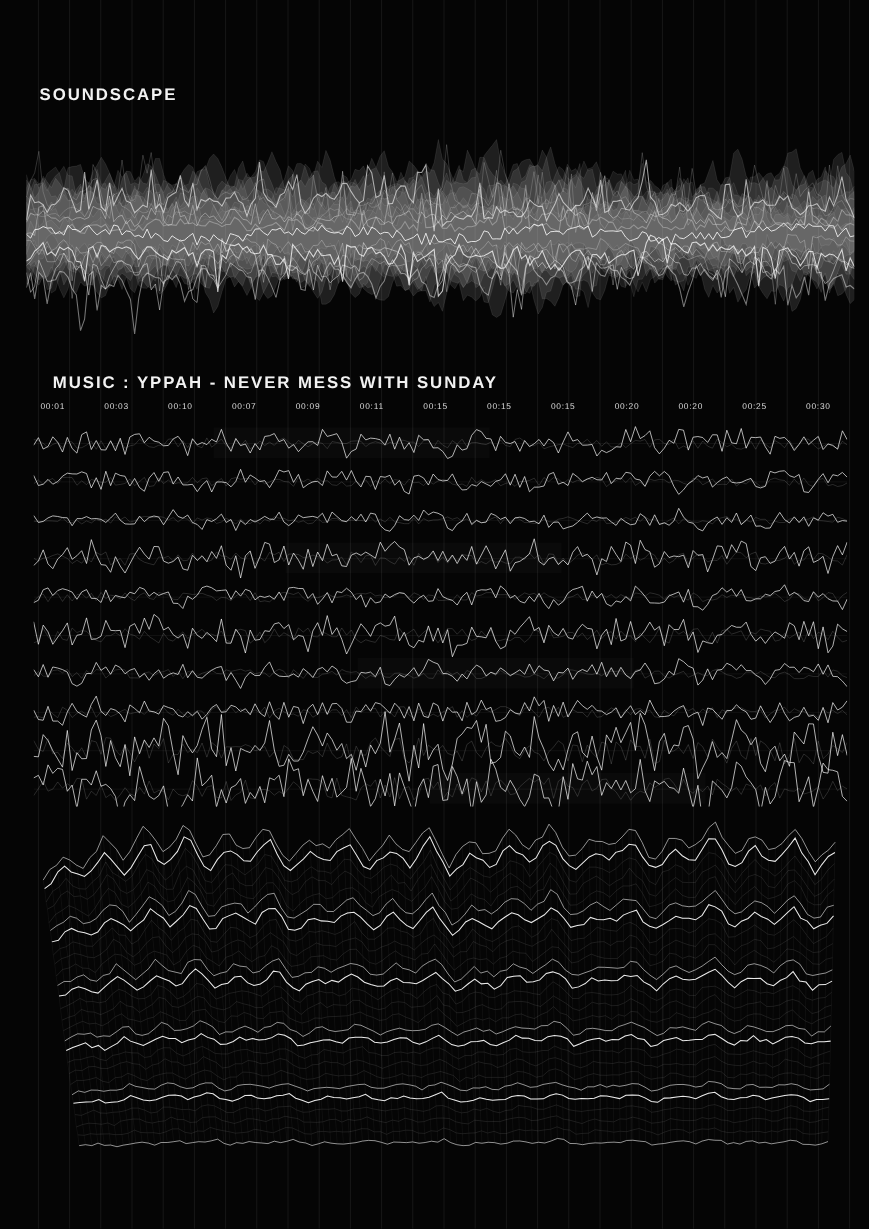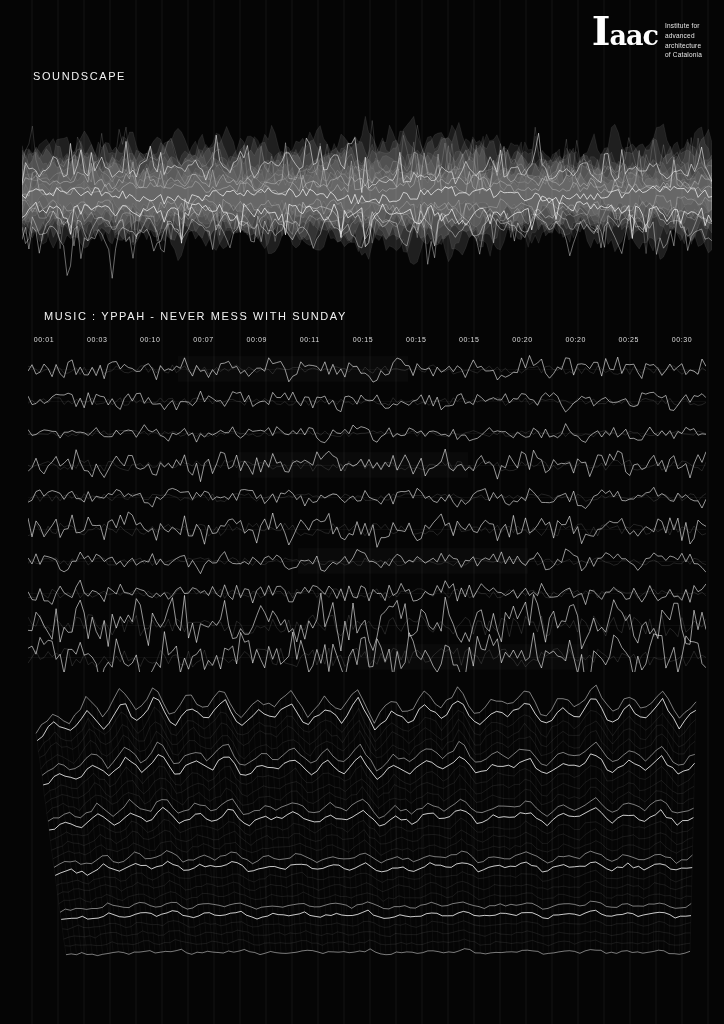--- a/index.html
+++ b/index.html
@@ -47,22 +47,22 @@
   }
   .logo-text {
     font-size: 6.5px;
     line-height: 1.5;
     color: #e8e8e8;
     padding-top: 9px;
     letter-spacing: 0.2px;
   }
   .section-label {
     position: absolute;
-    font-size: 11px;
-    font-weight: 400;
+    font-size: 14px;
+    font-weight: 700;
     letter-spacing: 1.6px;
     color: #f2f2f2;
   }
   #soundscape-label { left: 33px; top: 70px; }
   #music-label { left: 44px; top: 310px; }
 
   .axis {
     position: absolute;
     left: 30px;
     top: 336px;
@@ -116,31 +116,20 @@
       <line x1="552" y1="0" x2="552" y2="1024"></line>
       <line x1="578" y1="0" x2="578" y2="1024"></line>
       <line x1="604" y1="0" x2="604" y2="1024"></line>
       <line x1="630" y1="0" x2="630" y2="1024"></line>
       <line x1="656" y1="0" x2="656" y2="1024"></line>
       <line x1="682" y1="0" x2="682" y2="1024"></line>
       <line x1="708" y1="0" x2="708" y2="1024"></line>
     </g>
   </svg>
 
-  <div class="logo">
-    <div class="logo-mark">
-      <span>I</span><span class="small">aac</span>
-    </div>
-    <div class="logo-text">
-      <div>Institute for</div>
-      <div>advanced</div>
-      <div>architecture</div>
-      <div>of Catalonia</div>
-    </div>
-  </div>
 
   <div class="section-label" id="soundscape-label">SOUNDSCAPE</div>
   <div class="section-label" id="music-label">MUSIC :  YPPAH - NEVER MESS WITH SUNDAY</div>
 
   <div class="panel" id="soundscape-chart">
     <svg id="svg-soundscape" width="690" height="200" viewBox="0 0 690 200" preserveAspectRatio="none">
         <polygon points="0.0,112.0 3.5,99.3 6.9,106.5 10.4,105.7 13.9,104.6 17.3,99.6 20.8,98.4 24.3,102.1 27.7,105.8 31.2,97.6 34.7,94.9 38.1,99.6 41.6,107.0 45.1,105.3 48.5,101.6 52.0,103.4 55.5,100.0 58.9,99.1 62.4,95.6 65.9,100.1 69.3,103.7 72.8,102.3 76.3,97.4 79.7,88.7 83.2,97.4 86.7,96.8 90.2,92.5 93.6,103.2 97.1,101.8 100.6,95.1 104.0,97.7 107.5,98.3 111.0,88.7 114.4,96.2 117.9,101.0 121.4,88.8 124.8,86.2 128.3,90.5 131.8,97.1 135.2,94.3 138.7,99.7 142.2,95.2 145.6,99.7 149.1,97.4 152.6,98.1 156.0,97.7 159.5,94.3 163.0,90.4 166.4,91.6 169.9,90.6 173.4,83.4 176.8,84.4 180.3,85.9 183.8,94.7 187.2,101.3 190.7,95.7 194.2,95.9 197.6,98.2 201.1,92.4 204.6,88.7 208.0,96.0 211.5,95.8 215.0,96.9 218.4,90.9 221.9,93.9 225.4,92.6 228.8,90.8 232.3,101.2 235.8,103.8 239.2,96.3 242.7,96.7 246.2,93.5 249.6,96.4 253.1,93.2 256.6,101.0 260.1,90.4 263.5,100.2 267.0,86.5 270.5,96.9 273.9,89.9 277.4,90.8 280.9,94.3 284.3,97.8 287.8,92.5 291.3,85.5 294.7,88.8 298.2,96.5 301.7,91.9 305.1,101.4 308.6,103.2 312.1,91.3 315.5,92.8 319.0,96.9 322.5,98.6 325.9,98.7 329.4,101.3 332.9,87.7 336.3,97.2 339.8,96.5 343.3,95.2 346.7,98.1 350.2,97.7 353.7,104.6 357.1,96.9 360.6,93.5 364.1,95.6 367.5,89.5 371.0,98.7 374.5,94.4 377.9,93.1 381.4,92.6 384.9,88.0 388.3,89.4 391.8,86.9 395.3,96.9 398.7,93.5 402.2,94.3 405.7,94.7 409.1,91.3 412.6,94.9 416.1,92.5 419.5,100.9 423.0,101.7 426.5,87.5 429.9,85.0 433.4,96.0 436.9,86.1 440.4,91.7 443.8,93.1 447.3,96.4 450.8,89.9 454.2,89.7 457.7,86.5 461.2,87.9 464.6,90.4 468.1,96.9 471.6,97.7 475.0,94.0 478.5,94.1 482.0,89.5 485.4,86.9 488.9,98.3 492.4,97.3 495.8,101.8 499.3,91.6 502.8,91.6 506.2,91.1 509.7,96.6 513.2,99.8 516.6,98.3 520.1,92.9 523.6,83.3 527.0,88.9 530.5,97.4 534.0,89.9 537.4,99.5 540.9,97.1 544.4,90.9 547.8,97.0 551.3,88.7 554.8,94.7 558.2,87.6 561.7,94.9 565.2,89.1 568.6,83.8 572.1,86.5 575.6,92.3 579.0,86.6 582.5,91.0 586.0,94.9 589.4,95.3 592.9,97.0 596.4,93.2 599.8,85.8 603.3,98.2 606.8,93.3 610.3,93.9 613.7,87.5 617.2,92.8 620.7,82.8 624.1,91.8 627.6,89.5 631.1,94.9 634.5,92.7 638.0,96.4 641.5,87.6 644.9,89.6 648.4,95.8 651.9,94.3 655.3,87.6 658.8,97.7 662.3,90.7 665.7,85.3 669.2,95.5 672.7,91.8 676.1,101.8 679.6,90.1 683.1,88.4 686.5,94.6 690.0,89.7 690.0,124.3 686.5,125.9 683.1,116.5 679.6,115.0 676.1,128.8 672.7,123.9 669.2,132.8 665.7,125.5 662.3,127.4 658.8,131.0 655.3,117.5 651.9,125.4 648.4,128.8 644.9,124.4 641.5,121.8 638.0,127.7 634.5,121.0 631.1,121.5 627.6,122.6 624.1,131.5 620.7,129.1 617.2,136.9 613.7,126.7 610.3,128.1 606.8,125.3 603.3,132.2 599.8,121.7 596.4,130.9 592.9,130.7 589.4,125.0 586.0,120.6 582.5,118.9 579.0,120.4 575.6,131.9 572.1,129.0 568.6,121.3 565.2,121.6 561.7,122.4 558.2,116.8 554.8,126.3 551.3,122.8 547.8,130.3 544.4,120.6 540.9,123.1 537.4,123.2 534.0,118.7 530.5,131.3 527.0,127.8 523.6,120.7 520.1,126.8 516.6,128.8 513.2,128.8 509.7,127.1 506.2,123.2 502.8,125.0 499.3,121.1 495.8,127.4 492.4,119.0 488.9,122.8 485.4,117.7 482.0,126.4 478.5,134.1 475.0,129.6 471.6,128.9 468.1,123.8 464.6,118.3 461.2,117.3 457.7,117.6 454.2,119.8 450.8,117.0 447.3,120.3 443.8,115.4 440.4,119.0 436.9,118.6 433.4,133.5 429.9,120.4 426.5,118.9 423.0,129.2 419.5,127.1 416.1,121.0 412.6,125.7 409.1,124.1 405.7,124.2 402.2,120.6 398.7,116.4 395.3,123.0 391.8,119.3 388.3,128.0 384.9,129.4 381.4,129.3 377.9,125.1 374.5,121.7 371.0,127.1 367.5,119.4 364.1,127.0 360.6,123.3 357.1,123.0 353.7,126.9 350.2,117.8 346.7,123.2 343.3,125.5 339.8,131.9 336.3,130.7 332.9,117.7 329.4,127.9 325.9,124.1 322.5,125.9 319.0,125.9 315.5,123.3 312.1,118.8 308.6,127.6 305.1,122.8 301.7,115.9 298.2,125.6 294.7,123.1 291.3,122.2 287.8,125.7 284.3,127.4 280.9,120.4 277.4,119.0 273.9,120.5 270.5,129.9 267.0,118.5 263.5,128.5 260.1,115.2 256.6,123.3 253.1,117.5 249.6,122.6 246.2,121.6 242.7,122.7 239.2,119.1 235.8,123.6 232.3,122.2 228.8,117.9 225.4,126.0 221.9,132.5 218.4,125.0 215.0,126.5 211.5,120.8 208.0,121.3 204.6,116.2 201.1,122.2 197.6,128.3 194.2,122.6 190.7,119.1 187.2,121.3 183.8,121.6 180.3,120.2 176.8,126.0 173.4,124.9 169.9,126.8 166.4,122.7 163.0,117.8 159.5,123.4 156.0,128.5 152.6,130.6 149.1,127.3 145.6,126.3 142.2,118.4 138.7,123.8 135.2,124.0 131.8,132.4 128.3,130.3 124.8,121.3 121.4,119.1 117.9,126.5 114.4,122.7 111.0,118.2 107.5,130.9 104.0,130.4 100.6,122.7 97.1,124.4 93.6,120.7 90.2,113.3 86.7,121.0 83.2,125.1 79.7,115.9 76.3,121.7 72.8,123.7 69.3,123.4 65.9,121.7 62.4,119.1 58.9,124.5 55.5,122.8 52.0,122.8 48.5,117.6 45.1,120.8 41.6,124.9 38.1,119.9 34.7,116.9 31.2,116.0 27.7,120.6 24.3,113.3 20.8,109.9 17.3,112.6 13.9,119.2 10.4,120.5 6.9,119.1 3.5,109.7 0.0,120.1" fill="#ffffff" fill-opacity="0.035" stroke="#ffffff" stroke-opacity="0.16" stroke-width="0.45"></polygon>
         <polygon points="0.0,99.5 3.5,92.0 6.9,94.3 10.4,104.1 13.9,100.4 17.3,88.9 20.8,90.7 24.3,88.7 27.7,96.9 31.2,94.8 34.7,100.0 38.1,85.8 41.6,92.2 45.1,87.3 48.5,96.0 52.0,90.3 55.5,96.0 58.9,91.3 62.4,87.2 65.9,85.5 69.3,84.3 72.8,82.7 76.3,91.0 79.7,95.6 83.2,82.8 86.7,80.8 90.2,77.6 93.6,78.2 97.1,83.7 100.6,91.6 104.0,90.4 107.5,84.3 111.0,91.2 114.4,91.4 117.9,92.5 121.4,84.8 124.8,94.2 128.3,89.2 131.8,88.0 135.2,84.6 138.7,78.2 142.2,79.0 145.6,95.5 149.1,95.2 152.6,96.5 156.0,86.2 159.5,83.5 163.0,89.8 166.4,83.4 169.9,97.2 173.4,87.5 176.8,92.5 180.3,78.4 183.8,82.1 187.2,82.0 190.7,89.9 194.2,94.5 197.6,89.8 201.1,94.0 204.6,93.6 208.0,84.8 211.5,84.2 215.0,93.3 218.4,96.4 221.9,92.0 225.4,85.9 228.8,80.7 232.3,85.4 235.8,89.0 239.2,84.3 242.7,96.8 246.2,83.1 249.6,89.1 253.1,77.0 256.6,85.6 260.1,85.0 263.5,89.9 267.0,100.5 270.5,87.5 273.9,93.1 277.4,89.6 280.9,93.5 284.3,90.3 287.8,90.0 291.3,93.0 294.7,81.4 298.2,86.0 301.7,86.3 305.1,86.9 308.6,91.5 312.1,95.0 315.5,88.4 319.0,85.7 322.5,83.3 325.9,89.1 329.4,82.6 332.9,91.0 336.3,88.2 339.8,85.5 343.3,81.4 346.7,74.3 350.2,79.1 353.7,90.8 357.1,85.4 360.6,93.5 364.1,86.3 367.5,88.0 371.0,89.6 374.5,84.8 377.9,95.5 381.4,89.9 384.9,90.7 388.3,85.7 391.8,88.6 395.3,78.6 398.7,80.6 402.2,93.1 405.7,97.9 409.1,87.2 412.6,95.1 416.1,90.0 419.5,87.2 423.0,94.4 426.5,89.3 429.9,84.2 433.4,84.6 436.9,84.1 440.4,82.8 443.8,80.2 447.3,93.3 450.8,97.6 454.2,87.3 457.7,91.5 461.2,88.7 464.6,88.3 468.1,85.9 471.6,88.6 475.0,86.7 478.5,89.6 482.0,85.0 485.4,86.7 488.9,86.2 492.4,89.9 495.8,93.5 499.3,90.3 502.8,95.7 506.2,82.0 509.7,78.6 513.2,79.0 516.6,85.2 520.1,89.4 523.6,93.2 527.0,89.3 530.5,79.1 534.0,72.5 537.4,86.4 540.9,79.4 544.4,86.9 547.8,94.2 551.3,81.4 554.8,82.5 558.2,75.6 561.7,81.9 565.2,82.8 568.6,90.6 572.1,89.5 575.6,82.3 579.0,85.3 582.5,72.2 586.0,83.1 589.4,80.6 592.9,92.6 596.4,89.6 599.8,86.5 603.3,79.0 606.8,88.3 610.3,87.4 613.7,83.2 617.2,85.4 620.7,91.7 624.1,80.5 627.6,85.4 631.1,79.7 634.5,80.7 638.0,85.1 641.5,89.0 644.9,86.0 648.4,82.2 651.9,90.7 655.3,100.9 658.8,97.3 662.3,103.1 665.7,98.9 669.2,99.3 672.7,95.4 676.1,105.5 679.6,103.4 683.1,101.0 686.5,102.2 690.0,93.0 690.0,123.1 686.5,127.4 683.1,121.3 679.6,118.8 676.1,121.2 672.7,113.3 669.2,119.4 665.7,119.1 662.3,120.2 658.8,111.4 655.3,111.9 651.9,137.9 648.4,125.0 644.9,124.4 641.5,123.1 638.0,121.9 634.5,124.6 631.1,130.6 627.6,140.4 624.1,130.7 620.7,137.2 617.2,126.2 613.7,125.7 610.3,132.5 606.8,136.0 603.3,125.8 599.8,129.3 596.4,128.3 592.9,129.0 589.4,125.9 586.0,137.4 582.5,135.5 579.0,145.6 575.6,135.9 572.1,136.3 568.6,134.3 565.2,129.1 561.7,131.0 558.2,127.1 554.8,128.6 551.3,122.0 547.8,129.2 544.4,125.0 540.9,125.5 537.4,140.6 534.0,130.6 530.5,130.3 527.0,133.7 523.6,130.8 520.1,129.3 516.6,128.4 513.2,125.6 509.7,124.2 506.2,122.5 502.8,131.3 499.3,122.7 495.8,132.8 492.4,136.2 488.9,139.4 485.4,137.8 482.0,131.4 478.5,131.3 475.0,126.4 471.6,130.3 468.1,129.7 464.6,134.0 461.2,129.0 457.7,126.5 454.2,117.0 450.8,131.0 447.3,135.3 443.8,130.7 440.4,137.5 436.9,132.8 433.4,127.2 429.9,120.9 426.5,127.4 423.0,134.7 419.5,129.6 416.1,131.1 412.6,132.1 409.1,119.9 405.7,128.3 402.2,130.5 398.7,125.0 395.3,129.9 391.8,137.0 388.3,128.6 384.9,128.2 381.4,125.7 377.9,134.4 374.5,126.9 371.0,134.5 367.5,128.4 364.1,122.2 360.6,125.0 357.1,121.1 353.7,135.0 350.2,131.7 346.7,130.9 343.3,131.6 339.8,129.2 336.3,125.5 332.9,129.7 329.4,123.4 325.9,132.0 322.5,124.2 319.0,121.3 315.5,118.8 312.1,122.5 308.6,126.0 305.1,128.3 301.7,134.6 298.2,131.8 294.7,122.5 291.3,129.4 287.8,124.8 284.3,127.5 280.9,133.2 277.4,131.4 273.9,130.7 270.5,120.9 267.0,129.7 263.5,122.7 260.1,124.9 256.6,132.5 253.1,127.1 249.6,134.4 246.2,123.6 242.7,132.5 239.2,122.8 235.8,130.8 232.3,130.5 228.8,124.4 225.4,124.6 221.9,125.9 218.4,126.9 215.0,126.4 211.5,120.0 208.0,123.3 204.6,129.1 201.1,125.2 197.6,116.9 194.2,123.2 190.7,127.1 187.2,127.7 183.8,134.9 180.3,125.0 176.8,132.9 173.4,121.7 169.9,131.7 166.4,121.0 163.0,130.4 159.5,124.6 156.0,122.7 152.6,128.4 149.1,122.6 145.6,132.3 142.2,125.9 138.7,135.1 135.2,141.3 131.8,137.6 128.3,131.7 124.8,131.6 121.4,124.5 117.9,134.6 114.4,135.8 111.0,132.1 107.5,120.6 104.0,122.1 100.6,124.5 97.1,124.3 93.6,126.4 90.2,132.0 86.7,128.7 83.2,124.1 79.7,130.4 76.3,127.1 72.8,123.0 69.3,128.8 65.9,130.2 62.4,124.9 58.9,122.1 55.5,119.9 52.0,118.7 48.5,129.1 45.1,125.1 41.6,129.4 38.1,119.0 34.7,129.2 31.2,121.6 27.7,126.4 24.3,120.8 20.8,125.5 17.3,120.1 13.9,126.9 10.4,126.1 6.9,115.5 3.5,116.5 0.0,127.2" fill="#ffffff" fill-opacity="0.047" stroke="#ffffff" stroke-opacity="0.16" stroke-width="0.45"></polygon>
         <polygon points="0.0,83.6 3.5,89.8 6.9,88.8 10.4,89.1 13.9,94.5 17.3,90.0 20.8,83.3 24.3,87.4 27.7,81.8 31.2,76.9 34.7,82.4 38.1,81.5 41.6,85.7 45.1,83.3 48.5,82.7 52.0,66.6 55.5,77.3 58.9,84.8 62.4,85.0 65.9,93.4 69.3,83.1 72.8,77.7 76.3,83.4 79.7,84.9 83.2,76.6 86.7,78.1 90.2,83.4 93.6,74.1 97.1,76.8 100.6,71.0 104.0,74.8 107.5,80.8 111.0,86.5 114.4,88.5 117.9,89.2 121.4,85.6 124.8,79.0 128.3,87.6 131.8,82.4 135.2,84.3 138.7,84.3 142.2,71.4 145.6,76.8 149.1,72.1 152.6,83.4 156.0,86.4 159.5,93.1 163.0,85.5 166.4,82.9 169.9,89.2 173.4,87.1 176.8,89.0 180.3,93.4 183.8,86.3 187.2,87.3 190.7,79.5 194.2,78.0 197.6,83.9 201.1,86.2 204.6,87.6 208.0,88.2 211.5,78.7 215.0,82.2 218.4,71.9 221.9,89.1 225.4,92.5 228.8,90.4 232.3,83.3 235.8,79.4 239.2,85.6 242.7,76.2 246.2,87.0 249.6,91.1 253.1,88.0 256.6,83.9 260.1,79.1 263.5,79.4 267.0,87.4 270.5,82.5 273.9,97.8 277.4,91.8 280.9,87.3 284.3,80.2 287.8,81.4 291.3,77.8 294.7,80.1 298.2,80.4 301.7,80.5 305.1,70.7 308.6,73.8 312.1,74.7 315.5,76.3 319.0,87.7 322.5,90.0 325.9,81.3 329.4,80.6 332.9,82.2 336.3,82.8 339.8,87.3 343.3,84.7 346.7,85.5 350.2,78.5 353.7,75.9 357.1,75.5 360.6,85.2 364.1,79.7 367.5,84.2 371.0,86.3 374.5,82.1 377.9,87.4 381.4,87.0 384.9,88.8 388.3,85.8 391.8,86.9 395.3,86.6 398.7,69.9 402.2,71.4 405.7,80.1 409.1,75.3 412.6,83.0 416.1,90.1 419.5,90.8 423.0,87.8 426.5,80.3 429.9,86.5 433.4,81.5 436.9,84.5 440.4,75.4 443.8,82.1 447.3,71.5 450.8,72.9 454.2,83.2 457.7,89.0 461.2,89.0 464.6,92.3 468.1,77.1 471.6,84.8 475.0,76.8 478.5,77.4 482.0,88.9 485.4,88.6 488.9,77.8 492.4,79.1 495.8,66.6 499.3,69.7 502.8,78.3 506.2,90.3 509.7,90.7 513.2,79.4 516.6,74.7 520.1,74.3 523.6,74.8 527.0,82.6 530.5,81.1 534.0,75.7 537.4,79.6 540.9,72.7 544.4,69.4 547.8,80.0 551.3,80.1 554.8,90.8 558.2,81.5 561.7,79.7 565.2,78.9 568.6,79.4 572.1,81.6 575.6,83.6 579.0,86.3 582.5,82.7 586.0,73.1 589.4,67.1 592.9,77.0 596.4,79.7 599.8,80.3 603.3,89.2 606.8,80.9 610.3,82.8 613.7,79.2 617.2,96.4 620.7,102.5 624.1,93.9 627.6,93.4 631.1,96.4 634.5,93.9 638.0,103.7 641.5,103.4 644.9,102.1 648.4,87.9 651.9,84.9 655.3,94.7 658.8,95.8 662.3,94.1 665.7,101.2 669.2,92.9 672.7,93.5 676.1,86.1 679.6,91.3 683.1,90.5 686.5,93.2 690.0,87.8 690.0,124.8 686.5,127.2 683.1,127.8 679.6,132.1 676.1,130.2 672.7,133.0 669.2,126.6 665.7,129.1 662.3,121.0 658.8,126.9 655.3,129.9 651.9,123.1 648.4,119.9 644.9,127.8 641.5,122.9 638.0,123.6 634.5,116.5 631.1,121.8 627.6,119.0 624.1,115.7 620.7,120.4 617.2,110.4 613.7,139.0 610.3,137.0 606.8,129.6 603.3,132.4 599.8,126.9 596.4,135.3 592.9,141.5 589.4,136.8 586.0,136.8 582.5,140.5 579.0,138.1 575.6,137.5 572.1,138.8 568.6,139.8 565.2,138.3 561.7,133.9 558.2,130.5 554.8,136.9 551.3,137.6 547.8,148.9 544.4,149.7 540.9,149.2 537.4,147.5 534.0,135.1 530.5,136.6 527.0,141.4 523.6,137.0 520.1,139.7 516.6,133.2 513.2,130.8 509.7,135.1 506.2,138.8 502.8,136.8 499.3,138.3 495.8,140.3 492.4,144.0 488.9,134.1 485.4,136.2 482.0,139.4 478.5,132.2 475.0,135.9 471.6,142.7 468.1,128.5 464.6,137.4 461.2,130.1 457.7,138.9 454.2,141.9 450.8,140.4 447.3,136.3 443.8,141.0 440.4,128.3 436.9,134.9 433.4,134.5 429.9,142.1 426.5,138.1 423.0,139.0 419.5,135.2 416.1,127.7 412.6,125.5 409.1,128.6 405.7,144.1 402.2,140.8 398.7,131.6 395.3,140.8 391.8,133.4 388.3,134.2 384.9,139.9 381.4,140.8 377.9,139.6 374.5,128.9 371.0,127.8 367.5,122.8 364.1,127.1 360.6,141.4 357.1,140.5 353.7,137.3 350.2,133.0 346.7,133.1 343.3,130.1 339.8,136.7 336.3,136.2 332.9,139.1 329.4,131.8 325.9,126.8 322.5,129.8 319.0,133.0 315.5,132.4 312.1,141.5 308.6,145.5 305.1,134.3 301.7,136.0 298.2,127.6 294.7,129.3 291.3,129.6 287.8,135.7 284.3,132.0 280.9,132.5 277.4,130.4 273.9,132.6 270.5,126.2 267.0,139.8 263.5,140.6 260.1,137.1 256.6,136.0 253.1,134.2 249.6,135.3 246.2,134.3 242.7,126.6 239.2,138.5 235.8,127.1 232.3,125.6 228.8,127.4 225.4,134.1 221.9,139.6 218.4,131.3 215.0,145.8 211.5,136.2 208.0,139.6 204.6,132.9 201.1,135.2 197.6,137.0 194.2,135.2 190.7,134.9 187.2,136.5 183.8,129.3 180.3,132.1 176.8,131.1 173.4,132.6 169.9,138.0 166.4,127.8 163.0,125.2 159.5,127.4 156.0,122.7 152.6,130.5 149.1,129.9 145.6,143.8 142.2,130.5 138.7,135.6 135.2,127.6 131.8,126.2 128.3,135.3 124.8,130.6 121.4,137.8 117.9,135.6 114.4,129.0 111.0,121.2 107.5,127.6 104.0,134.3 100.6,143.2 97.1,148.7 93.6,137.0 90.2,137.3 86.7,125.4 83.2,127.0 79.7,138.3 76.3,139.7 72.8,129.5 69.3,129.1 65.9,133.6 62.4,126.8 58.9,136.2 55.5,138.4 52.0,135.6 48.5,143.4 45.1,135.8 41.6,129.9 38.1,127.3 34.7,133.5 31.2,133.3 27.7,138.5 24.3,135.3 20.8,122.4 17.3,120.3 13.9,130.5 10.4,131.1 6.9,136.7 3.5,136.9 0.0,125.7" fill="#ffffff" fill-opacity="0.059" stroke="#ffffff" stroke-opacity="0.16" stroke-width="0.45"></polygon>
         <polygon points="0.0,78.3 3.5,82.6 6.9,68.8 10.4,68.8 13.9,63.5 17.3,71.9 20.8,79.0 24.3,78.1 27.7,83.7 31.2,73.4 34.7,76.3 38.1,72.7 41.6,77.5 45.1,70.3 48.5,80.6 52.0,69.6 55.5,71.9 58.9,56.1 62.4,68.5 65.9,67.9 69.3,80.5 72.8,86.2 76.3,85.7 79.7,75.8 83.2,78.7 86.7,78.9 90.2,72.1 93.6,75.1 97.1,85.5 100.6,74.4 104.0,74.0 107.5,68.2 111.0,68.8 114.4,77.9 117.9,92.1 121.4,84.0 124.8,88.6 128.3,75.7 131.8,76.5 135.2,81.7 138.7,78.6 142.2,90.8 145.6,77.6 149.1,71.5 152.6,72.9 156.0,76.5 159.5,81.5 163.0,73.2 166.4,75.2 169.9,72.2 173.4,77.4 176.8,64.5 180.3,65.5 183.8,78.1 187.2,88.1 190.7,91.4 194.2,80.9 197.6,72.6 201.1,72.6 204.6,75.0 208.0,84.3 211.5,76.5 215.0,78.4 218.4,71.2 221.9,72.1 225.4,67.4 228.8,80.8 232.3,82.3 235.8,85.5 239.2,89.7 242.7,79.9 246.2,77.9 249.6,78.1 253.1,75.9 256.6,75.0 260.1,82.8 263.5,79.8 267.0,71.6 270.5,66.8 273.9,67.8 277.4,72.3 280.9,81.7 284.3,90.6 287.8,80.1 291.3,76.6 294.7,74.1 298.2,81.4 301.7,79.1 305.1,76.7 308.6,80.8 312.1,78.0 315.5,65.4 319.0,73.1 322.5,67.4 325.9,81.1 329.4,84.4 332.9,76.4 336.3,74.7 339.8,79.0 343.3,72.6 346.7,75.8 350.2,84.0 353.7,72.9 357.1,78.3 360.6,71.5 364.1,70.6 367.5,72.3 371.0,74.4 374.5,77.6 377.9,87.6 381.4,87.4 384.9,69.7 388.3,69.4 391.8,68.5 395.3,71.9 398.7,79.7 402.2,81.7 405.7,67.5 409.1,68.7 412.6,71.8 416.1,72.5 419.5,81.3 423.0,88.8 426.5,77.9 429.9,80.0 433.4,66.9 436.9,66.0 440.4,68.3 443.8,77.2 447.3,73.7 450.8,76.8 454.2,62.4 457.7,60.4 461.2,65.1 464.6,72.9 468.1,81.4 471.6,81.6 475.0,73.2 478.5,67.2 482.0,62.8 485.4,64.3 488.9,73.1 492.4,78.3 495.8,66.0 499.3,71.4 502.8,56.9 506.2,65.0 509.7,64.3 513.2,77.9 516.6,85.7 520.1,78.7 523.6,76.5 527.0,75.8 530.5,74.8 534.0,66.8 537.4,76.1 540.9,74.6 544.4,73.8 547.8,63.9 551.3,68.4 554.8,66.6 558.2,79.7 561.7,81.0 565.2,81.4 568.6,71.7 572.1,71.8 575.6,75.2 579.0,94.6 582.5,96.8 586.0,99.2 589.4,95.0 592.9,95.3 596.4,90.7 599.8,94.0 603.3,103.3 606.8,90.5 610.3,82.7 613.7,83.9 617.2,90.9 620.7,94.1 624.1,87.4 627.6,93.6 631.1,92.3 634.5,83.5 638.0,76.5 641.5,78.4 644.9,85.4 648.4,93.6 651.9,90.2 655.3,78.7 658.8,82.8 662.3,79.9 665.7,77.4 669.2,90.7 672.7,91.7 676.1,78.4 679.6,77.8 683.1,74.8 686.5,75.0 690.0,70.0 690.0,131.9 686.5,143.4 683.1,143.5 679.6,135.8 676.1,125.8 672.7,128.4 669.2,134.3 665.7,128.2 662.3,137.9 658.8,139.9 655.3,129.7 651.9,135.0 648.4,134.8 644.9,130.7 641.5,127.7 638.0,129.9 634.5,131.4 631.1,133.1 627.6,127.3 624.1,120.0 620.7,131.7 617.2,133.6 613.7,130.1 610.3,121.3 606.8,121.7 603.3,126.9 599.8,118.2 596.4,118.1 592.9,126.0 589.4,126.1 586.0,125.5 582.5,118.4 579.0,111.5 575.6,147.7 572.1,137.5 568.6,130.7 565.2,133.7 561.7,137.6 558.2,147.0 554.8,144.8 551.3,152.8 547.8,141.2 544.4,143.8 540.9,137.4 537.4,141.4 534.0,136.1 530.5,148.0 527.0,147.7 523.6,142.2 520.1,138.1 516.6,141.5 513.2,147.6 509.7,147.8 506.2,162.3 502.8,149.5 499.3,153.7 495.8,137.9 492.4,145.6 488.9,144.4 485.4,139.6 482.0,142.1 478.5,137.9 475.0,135.5 471.6,135.4 468.1,140.1 464.6,143.8 461.2,148.2 457.7,149.6 454.2,141.1 450.8,145.0 447.3,131.4 443.8,138.5 440.4,134.8 436.9,137.7 433.4,136.9 429.9,142.4 426.5,132.6 423.0,138.6 419.5,141.8 416.1,143.6 412.6,153.5 409.1,147.2 405.7,138.8 402.2,145.8 398.7,140.8 395.3,136.1 391.8,135.9 388.3,139.5 384.9,131.7 381.4,141.2 377.9,133.2 374.5,129.0 371.0,138.9 367.5,149.8 364.1,154.7 360.6,146.3 357.1,143.9 353.7,129.3 350.2,142.6 346.7,137.7 343.3,137.8 339.8,142.2 336.3,131.5 332.9,126.8 329.4,131.2 325.9,138.5 322.5,135.6 319.0,151.9 315.5,139.8 312.1,144.0 308.6,138.5 305.1,131.7 301.7,139.0 298.2,146.1 294.7,143.1 291.3,138.7 287.8,135.2 284.3,138.8 280.9,136.6 277.4,140.2 273.9,148.7 270.5,153.8 267.0,148.6 263.5,147.0 260.1,140.1 256.6,134.6 253.1,138.6 249.6,143.9 246.2,140.6 242.7,134.6 239.2,136.4 235.8,127.7 232.3,135.2 228.8,144.3 225.4,141.6 221.9,142.5 218.4,134.4 215.0,134.3 211.5,130.0 208.0,141.6 204.6,136.1 201.1,136.7 197.6,130.3 194.2,132.1 190.7,136.2 187.2,138.5 183.8,139.3 180.3,137.5 176.8,141.5 173.4,147.0 169.9,134.5 166.4,130.0 163.0,132.5 159.5,145.8 156.0,145.9 152.6,140.0 149.1,131.1 145.6,129.7 142.2,137.7 138.7,129.5 135.2,136.7 131.8,135.6 128.3,130.1 124.8,136.6 121.4,125.6 117.9,136.2 114.4,135.0 111.0,138.9 107.5,149.4 104.0,145.7 100.6,136.4 97.1,138.0 93.6,128.2 90.2,129.9 86.7,141.4 83.2,142.0 79.7,131.9 76.3,134.8 72.8,128.3 69.3,137.1 65.9,140.0 62.4,155.9 58.9,143.2 55.5,148.1 52.0,134.8 48.5,138.0 45.1,131.3 41.6,142.2 38.1,141.0 34.7,139.1 31.2,129.2 27.7,132.4 24.3,128.7 20.8,141.3 17.3,146.0 13.9,147.2 10.4,142.4 6.9,132.4 3.5,136.1 0.0,133.8" fill="#ffffff" fill-opacity="0.071" stroke="#ffffff" stroke-opacity="0.16" stroke-width="0.45"></polygon>

